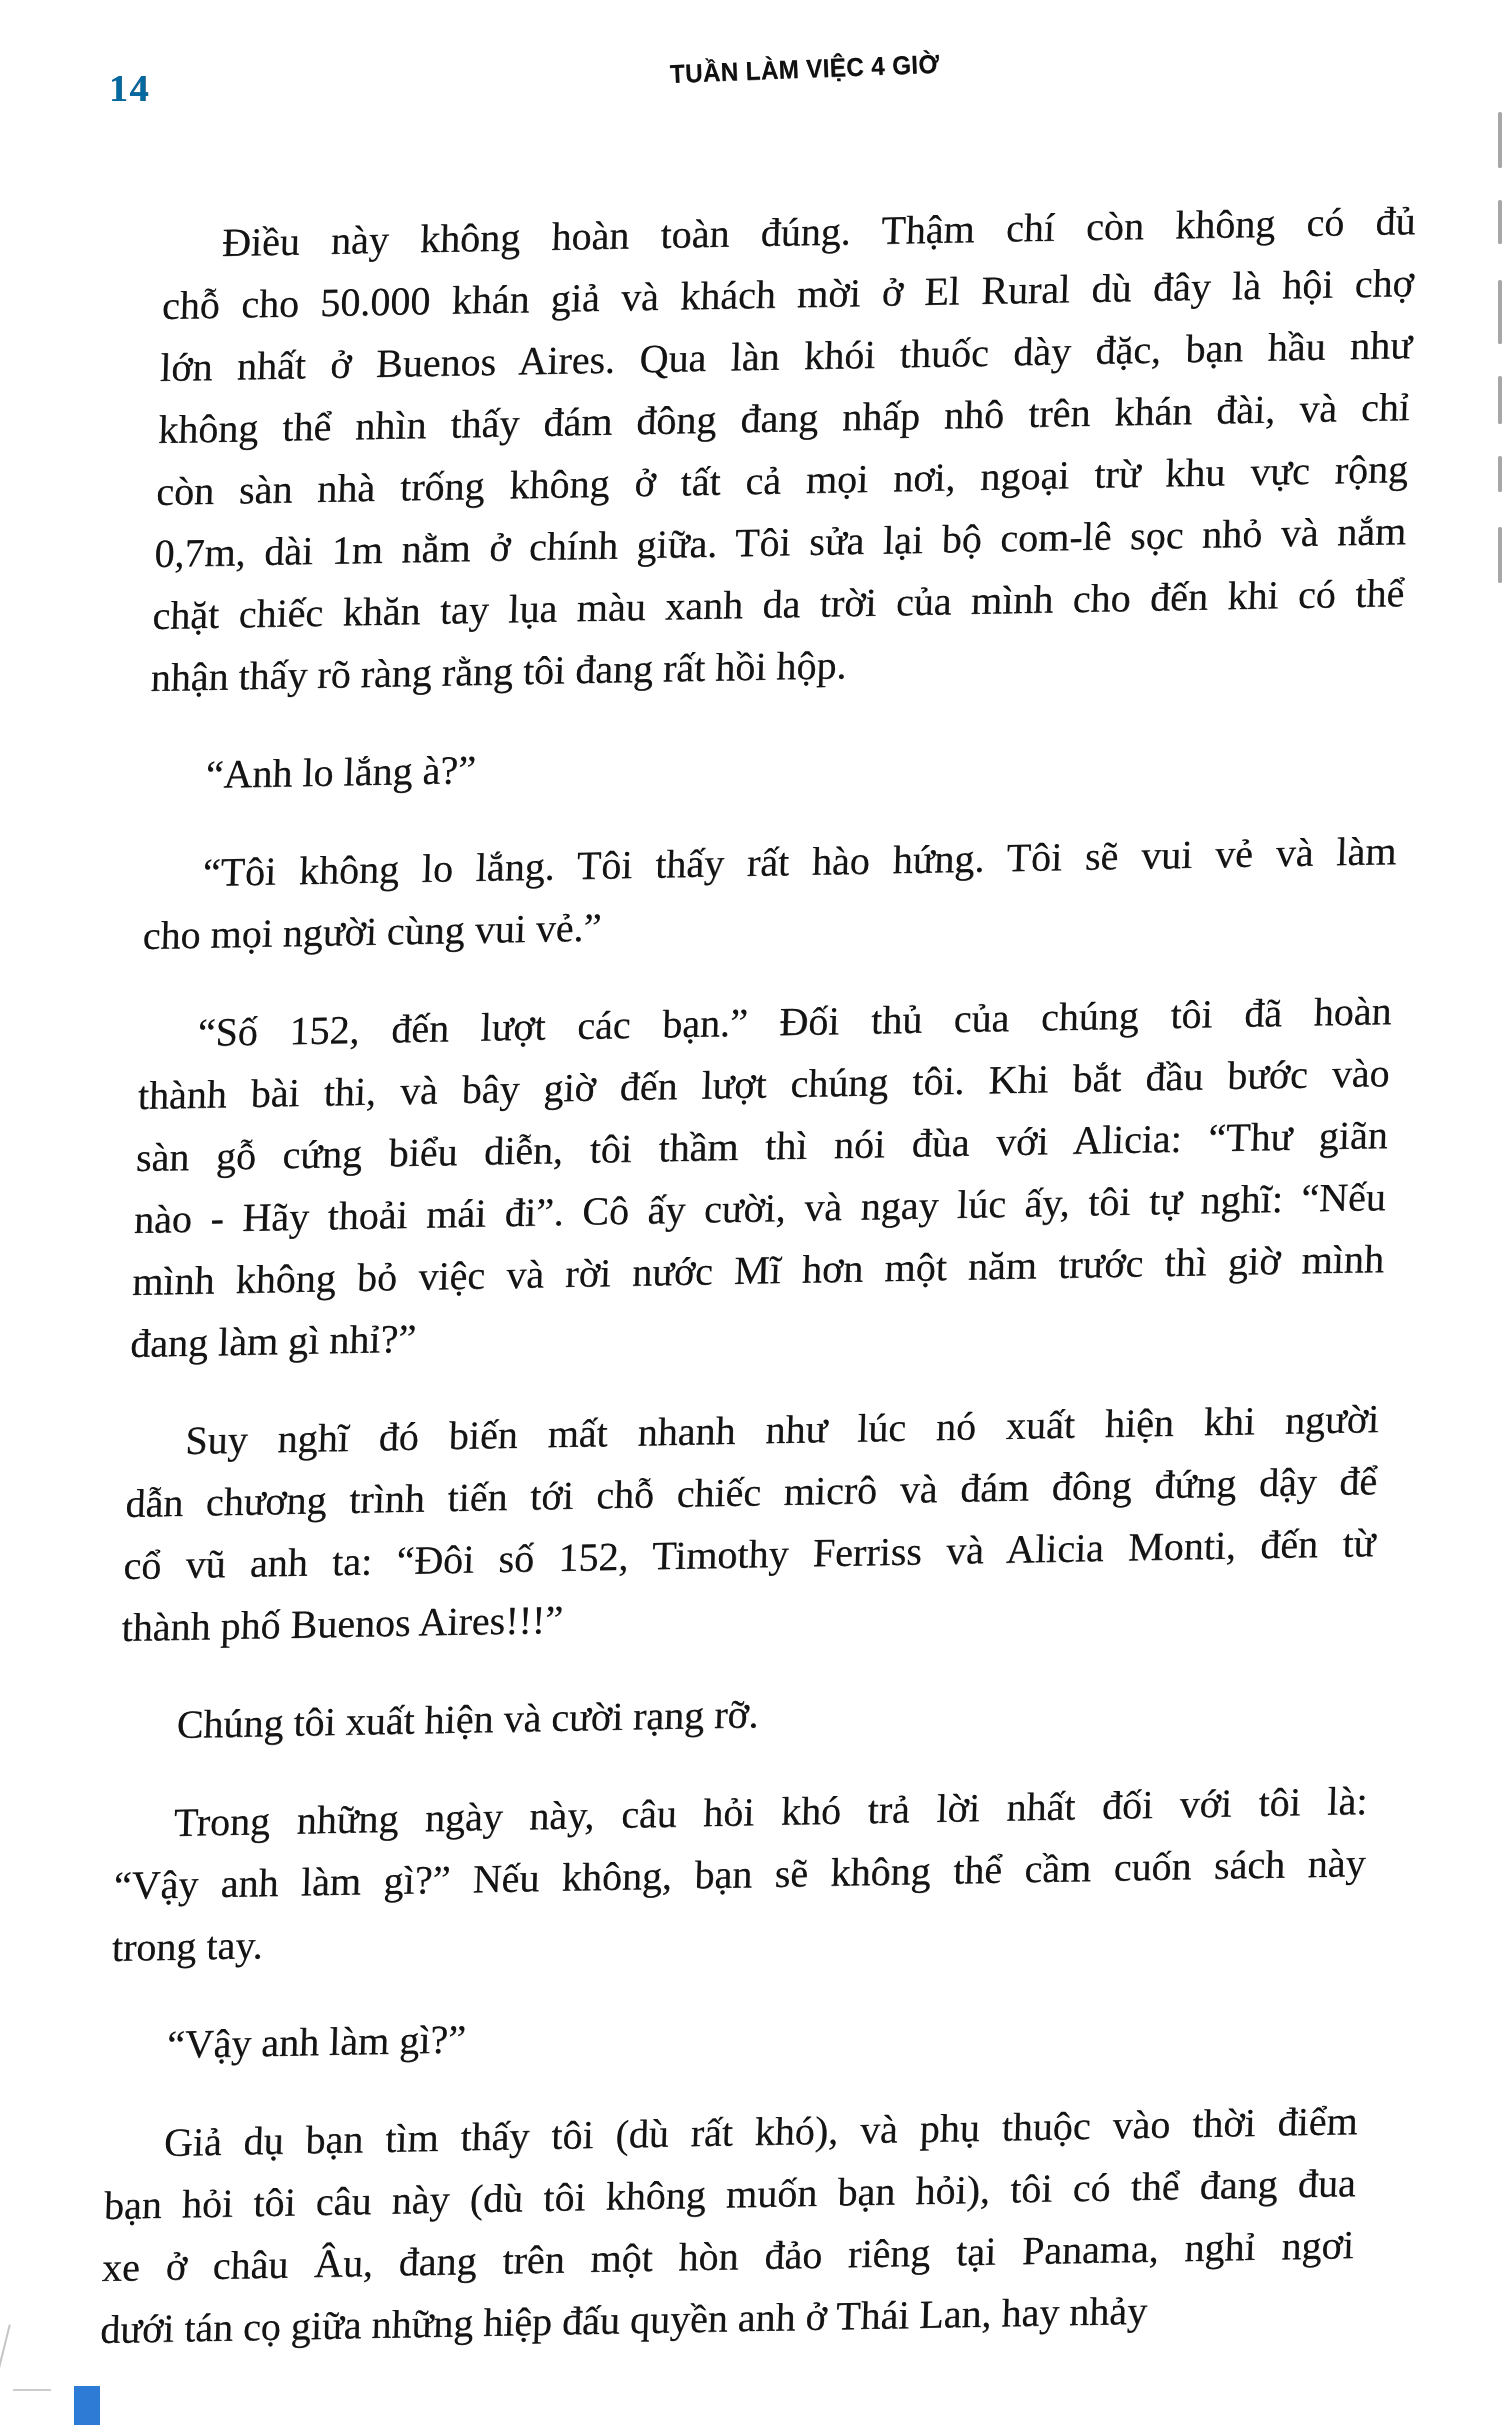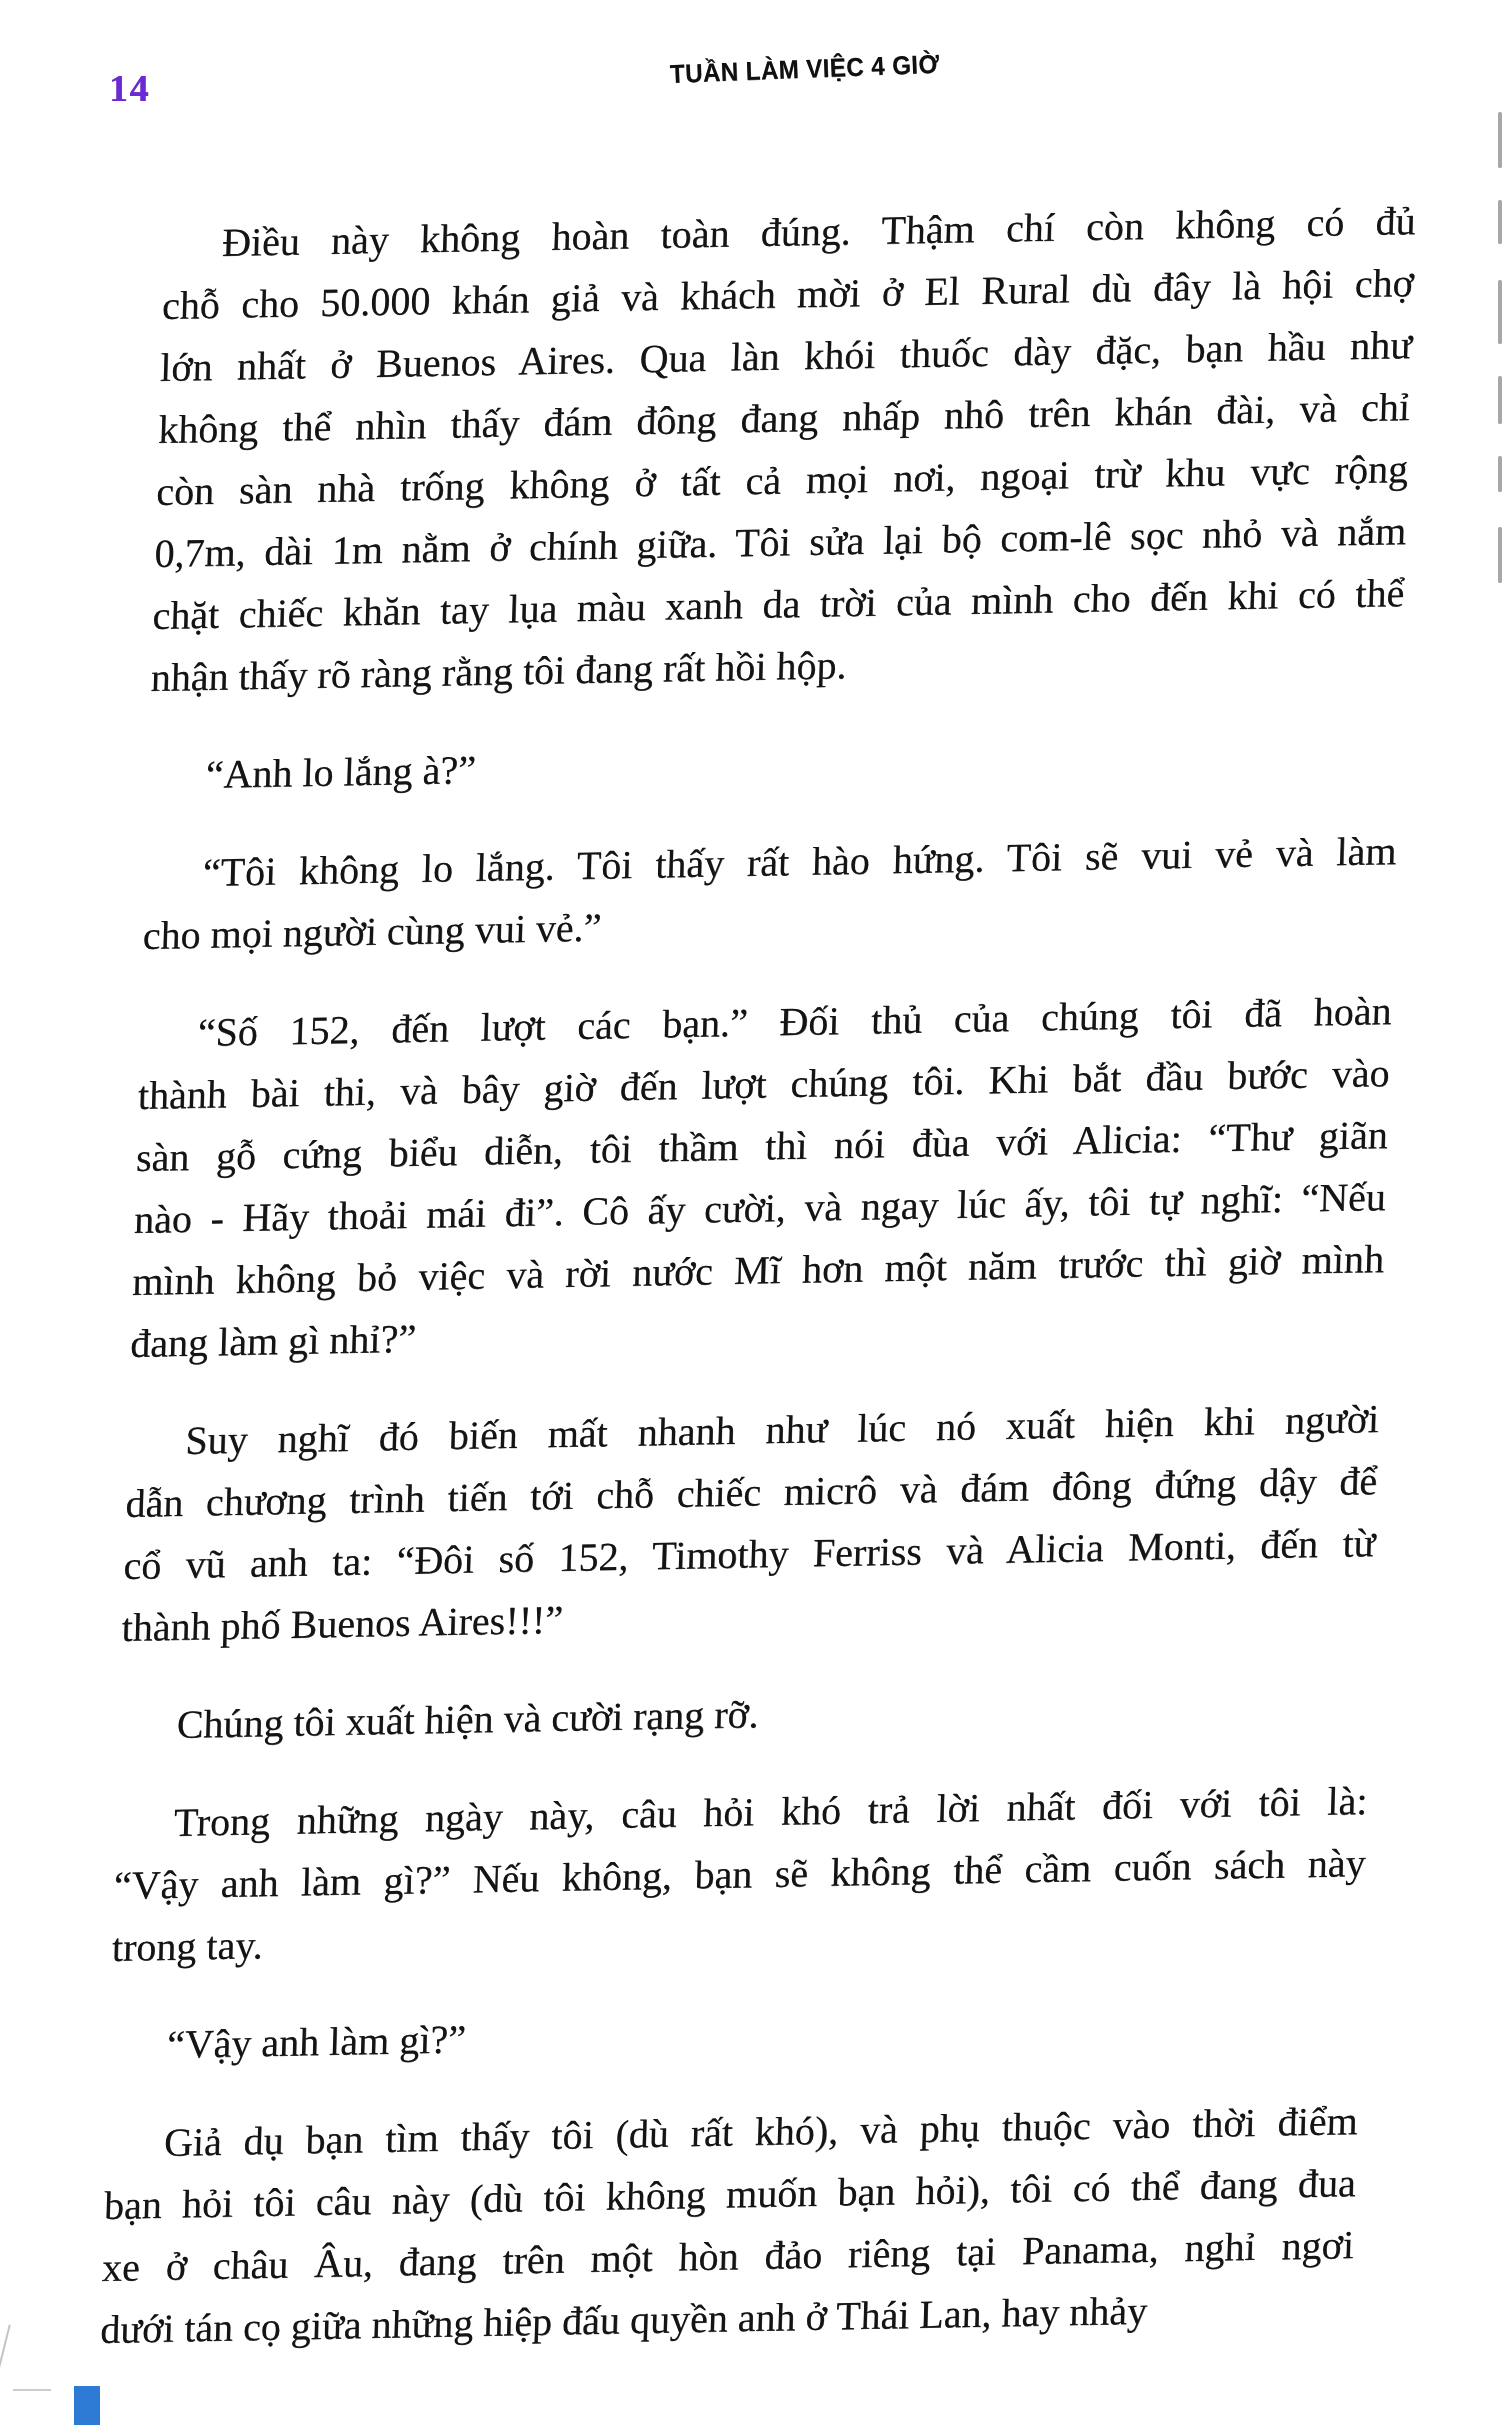--- a/index.html
+++ b/index.html
@@ -18,21 +18,21 @@
   }
 
   
   .page-number {
     position: absolute;
     left: 109px;
     top: 66px;
     font-size: 38px;
     font-weight: bold;
     letter-spacing: 1.6px;
-    color: #6d28d9;
+    color: #0369a1;
     text-shadow: 0.3px 0.3px 0.6px rgba(0,0,0,0.6);
   }
   .running-head {
     position: absolute;
     left: 670px;
     top: 59px;
     font-family: "Liberation Sans", sans-serif;
     font-size: 26px;
     font-weight: bold;
     letter-spacing: 0.4px;

